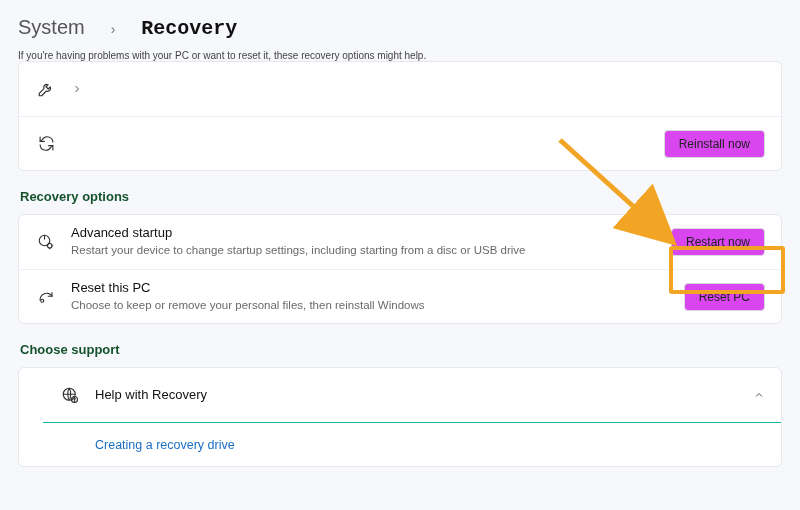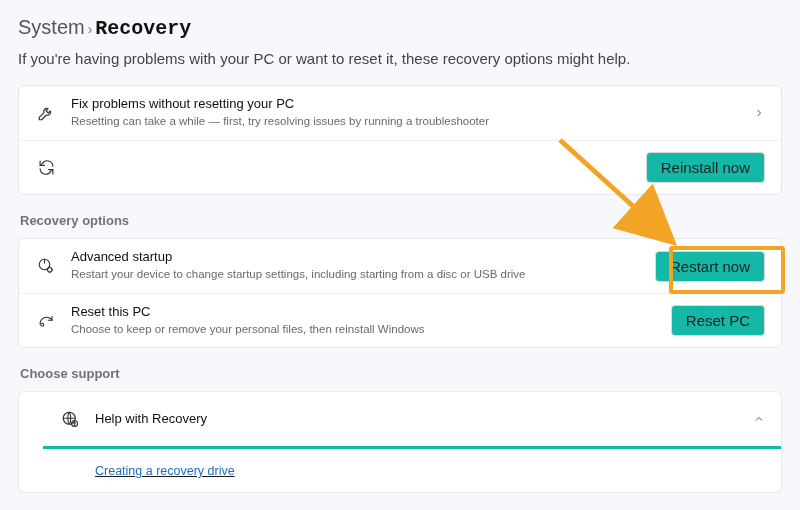--- a/index.html
+++ b/index.html
@@ -11,42 +11,41 @@
     font-size: 13px;
     width: 800px;
     height: 510px;
     padding: 16px 18px 0 18px;
     overflow: hidden;
     position: relative;
   }
   .breadcrumb {
     display: flex;
     align-items: baseline;
-    gap: 3px;
+    gap: 26px;
     margin-bottom: 10px;
   }
   .breadcrumb .crumb {
     font-size: 20px;
     color: #555;
     font-weight: 500;
   }
   .breadcrumb .sep {
     font-size: 14px;
     color: #777;
   }
   .breadcrumb .current {
     font-size: 20px;
     font-weight: 700;
     color: #111;
     font-family: Liberation Mono, monospace;
   }
   .subhead {
     color: #444;
-    font-size: 15px;
-    margin-bottom: 18px;
+    font-size: 10px;
   }
   .card-group {
     border-radius: 6px;
     overflow: hidden;
     border: 1px solid #e7e7ec;
     background: #fff;
     margin-bottom: 18px;
   }
   .card {
     display: flex;
@@ -79,40 +78,39 @@
     font-size: 11.5px;
     color: #6a6a6a;
     line-height: 1.35;
     margin-top: 1px;
   }
   .chev {
     color: #555;
     flex-shrink: 0;
   }
   .btn {
-    background: #14b8a6;
+    background: #d946ef;
     border: 1px solid #d8d8dd;
     border-radius: 4px;
     padding: 6px 14px;
-    font-size: 15px;
+    font-size: 12px;
     color: #222;
     cursor: pointer;
     flex-shrink: 0;
     font-family: inherit;
   }
   .section-label {
     font-size: 13px;
     font-weight: 600;
-    color: #737373;
+    color: #14532d;
     margin: 0 0 10px 2px;
   }
   .link-row {
     padding: 14px 16px 14px 52px;
-    border-top: 3px solid #14b8a6;
-    text-decoration: underline;
+    border-top: 1px solid #14b8a6;
   }
   .link-row a {
     color: #1b6ec2;
     text-decoration: none;
     font-size: 12.5px;
   }
   
   .highlight-box {
     position: absolute;
     border: 4px solid #f2a525;
@@ -133,24 +131,20 @@
 <div class="subhead">If you're having problems with your PC or want to reset it, these recovery options might help.</div>
 
 <div class="card-group">
 
   <div class="card">
     <span class="icon">
       <svg width="18" height="18" viewBox="0 0 24 24" fill="none" stroke="currentColor" stroke-width="1.6" stroke-linecap="round" stroke-linejoin="round">
         <path d="M14.7 6.3a4 4 0 0 0-5.4 5.2L3 17.8V21h3.2l6.3-6.3a4 4 0 0 0 5.2-5.4L15 12l-3-3 2.7-2.7z"></path>
       </svg>
     </span>
-    <div class="texts">
-      <div class="title">Fix problems without resetting your PC</div>
-      <div class="desc">Resetting can take a while — first, try resolving issues by running a troubleshooter</div>
-    </div>
     <span class="chev">
       <svg width="12" height="12" viewBox="0 0 24 24" fill="none" stroke="currentColor" stroke-width="2">
           <polyline points="9 18 15 12 9 6"></polyline>
         </svg>
     </span>
   </div>
 
   <div class="card">
     <span class="icon">
       <svg width="17" height="17" viewBox="0 0 24 24" fill="none" stroke="currentColor" stroke-width="1.6" stroke-linecap="round" stroke-linejoin="round">

